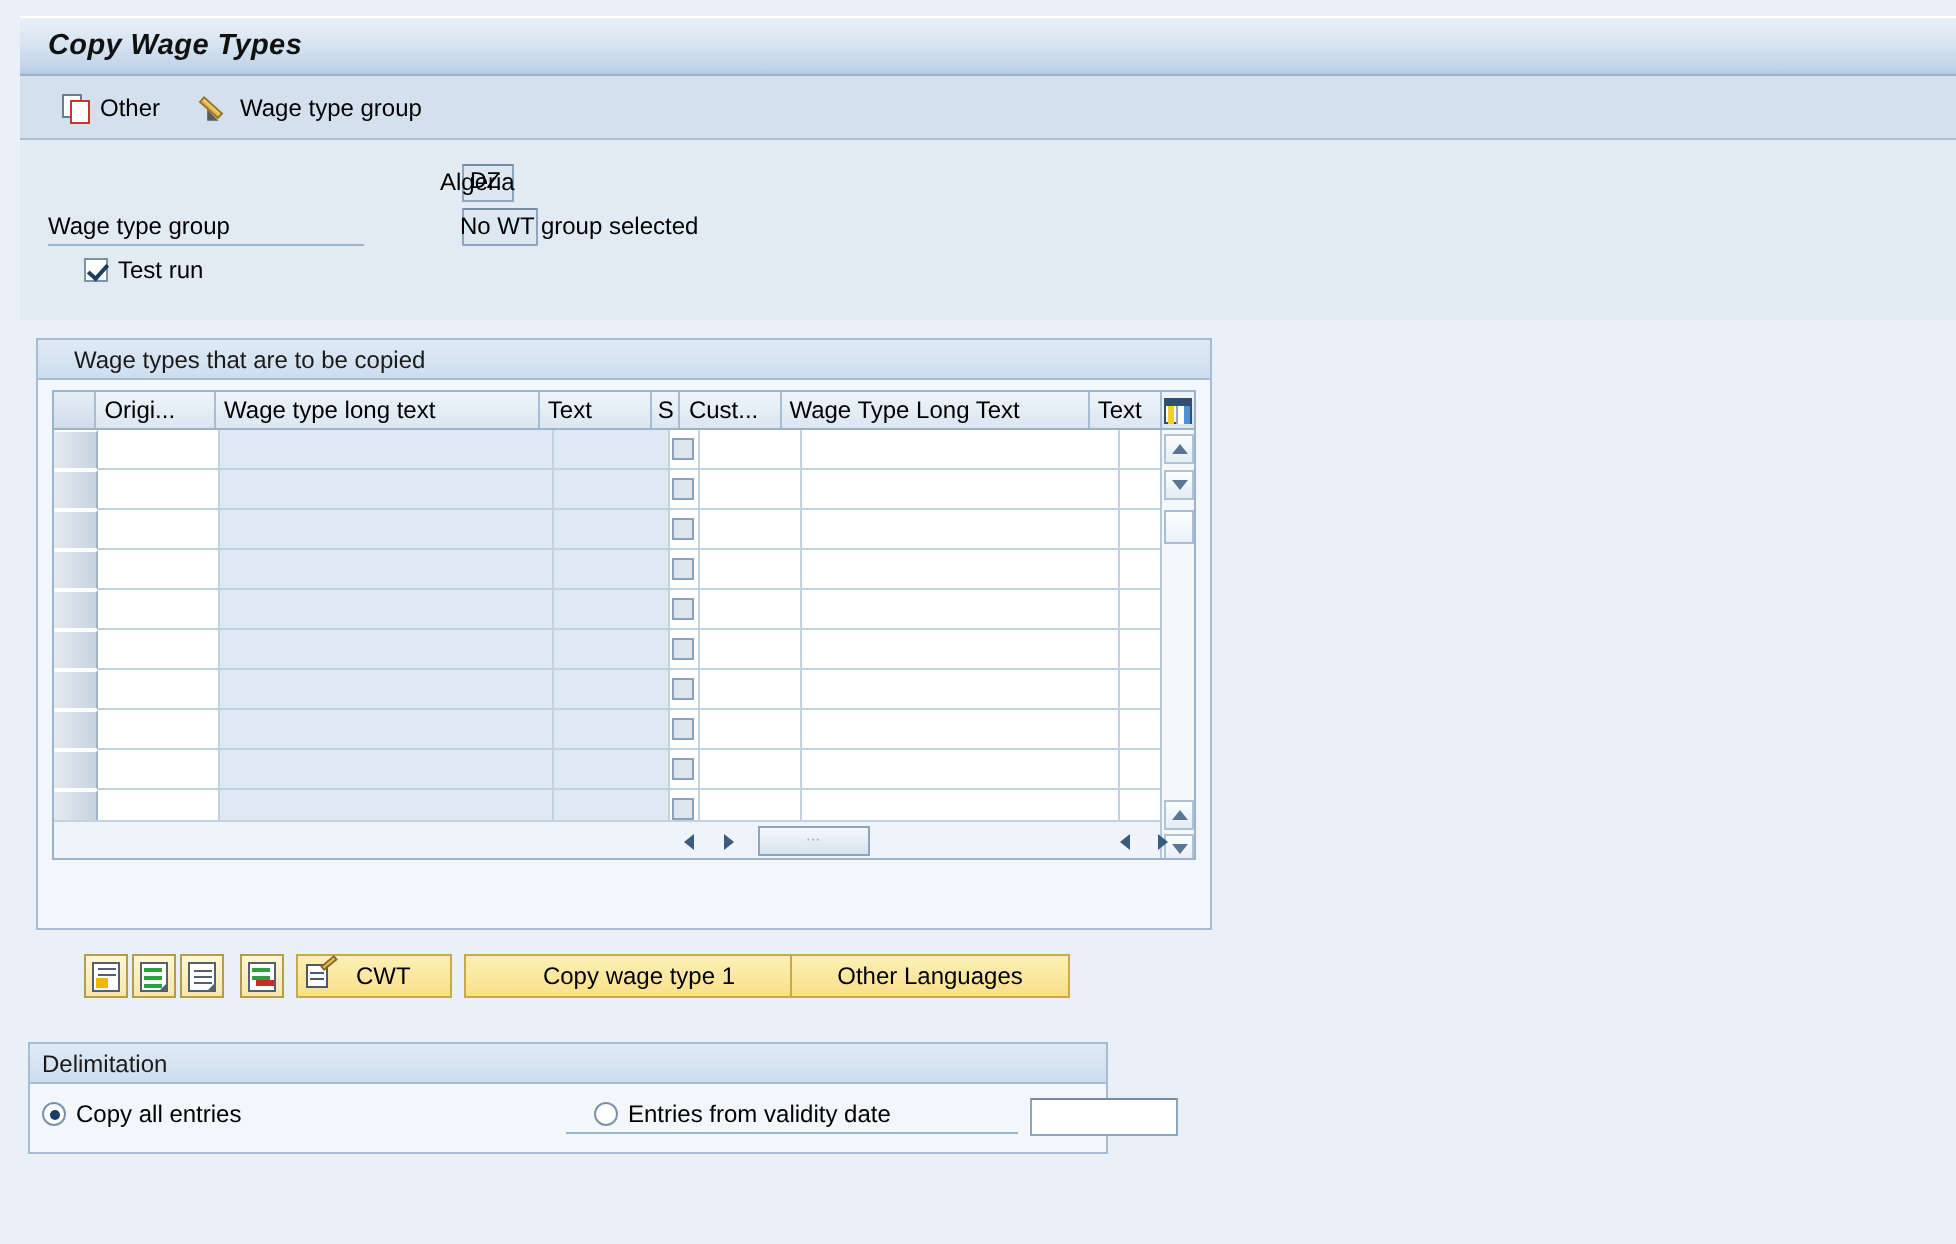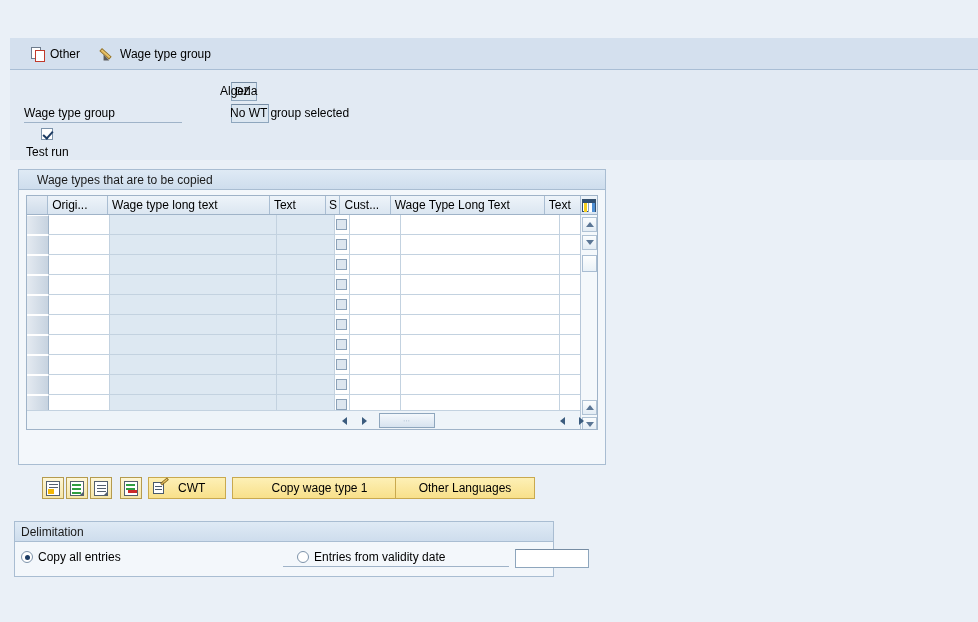--- a/index.html
+++ b/index.html
@@ -297,20 +297,23 @@
   .underline-fill {
     position: absolute; height: 19px;
     border-bottom: 1px solid #9fb3c8; box-sizing: border-box;
   }
 </style>
 </head>
 <body>
 
 <div id="app">
 
+  <div class="titlebar">
+    <div class="title">Copy Wage Types</div>
+  </div>
 
   <div class="toolbar">
     <div class="tbtn tbtn-copy">
       <span class="ico-copy">
         <span class="s1"></span>
           <span class="s2"></span>
       </span>
       <span>Other</span>
     </div>
     <div class="tbtn tbtn-wtg">
@@ -329,21 +332,21 @@
       <div class="finput readonlyish" style="left:160px; top:0; width:26px;">DZ</div>
       <div class="fdesc" style="left:196px;">Algeria</div>
     </div>
 
     <div class="frow" style="left:14px; top:34px; width:420px;">
       <div class="flabel">Wage type group</div>
       <div class="finput readonlyish" style="left:160px; top:0; width:38px;"></div>
       <div class="fdesc" style="left:206px;">No WT group selected</div>
     </div>
 
-    <div class="chk" style="left:16px; top:58px;flex-direction:column;">
+    <div class="chk" style="left:32px; top:58px;">
       <span class="chkbox checked"></span>
       <span>Test run</span>
     </div>
   </div>
 
   <div class="grp" style="left:18px; top:169px; width:588px; height:296px;">
     <div class="grp-title">Wage types that are to be copied</div>
 
     <div class="table-wrap">
 

